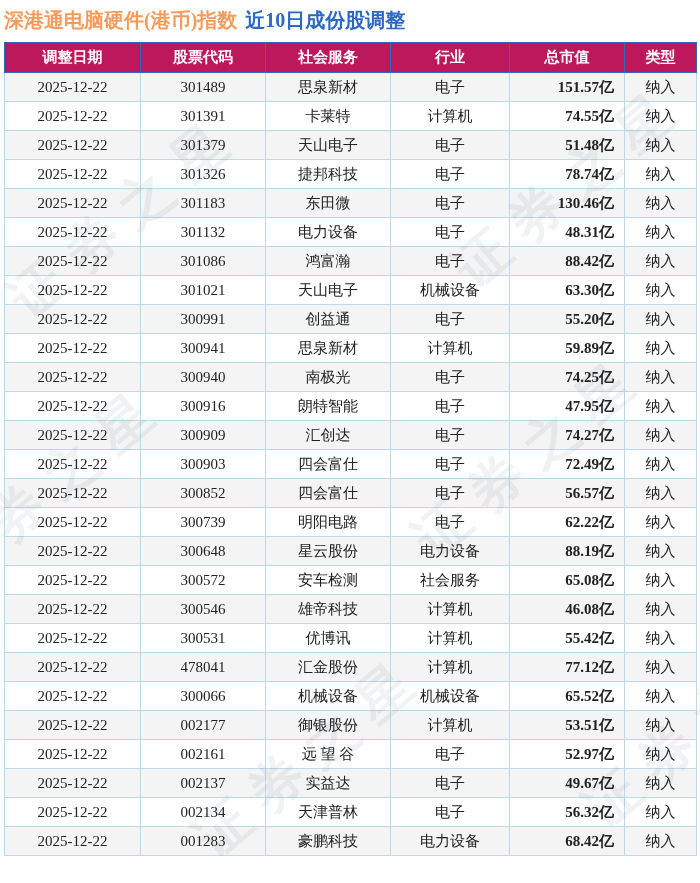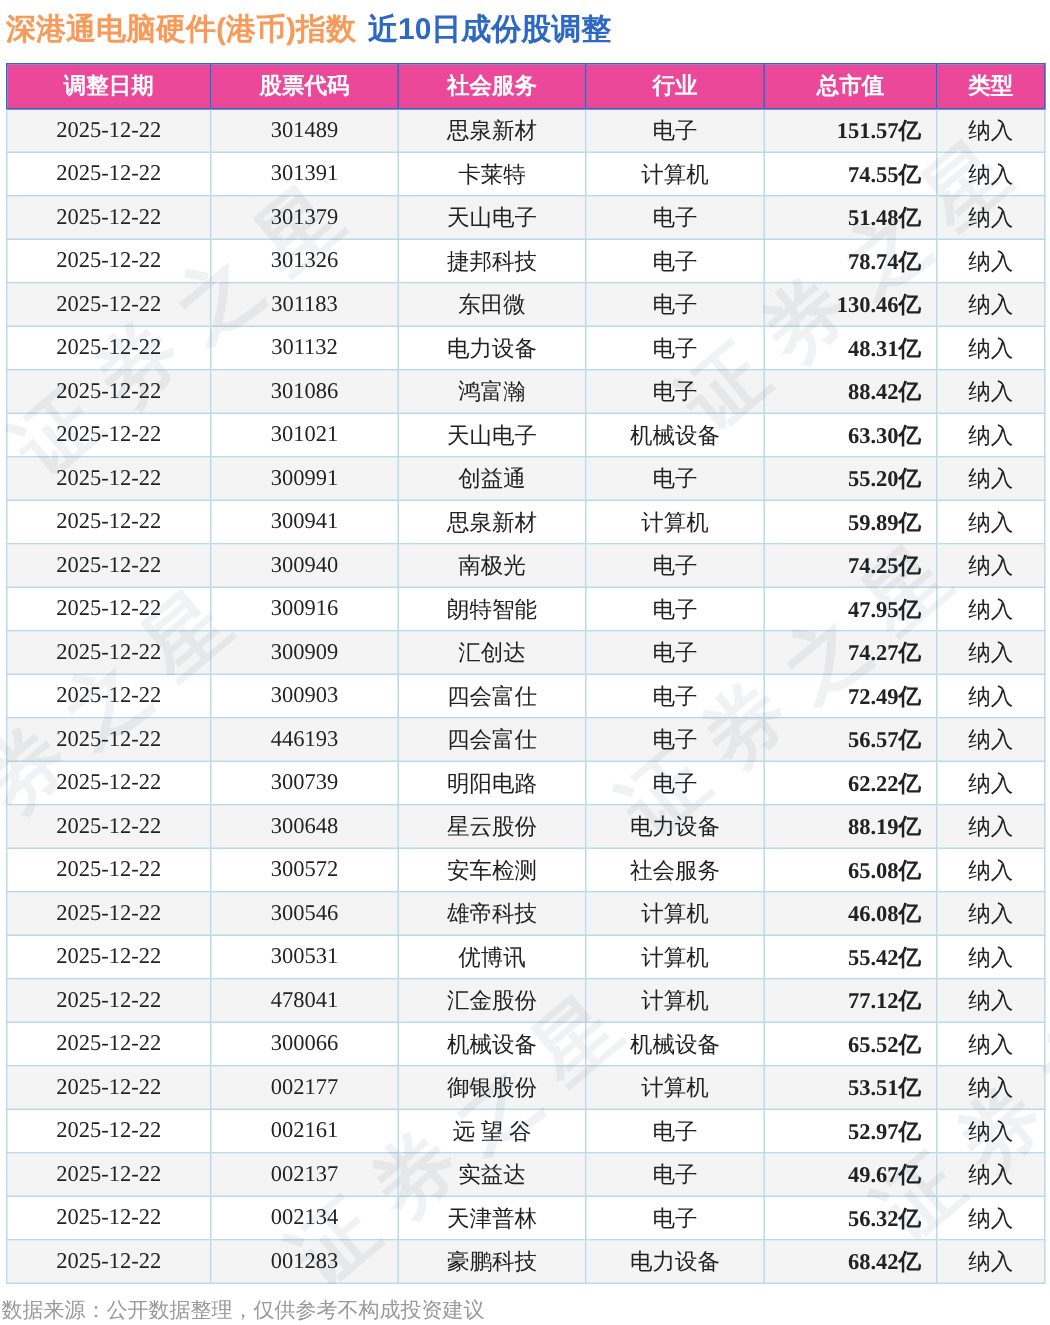--- a/index.html
+++ b/index.html
@@ -19,33 +19,34 @@
     overflow: hidden;
   }
   
   .title {
     margin: 0;
     padding: 7px 0 0 4px;
     font-size: 20px;
     line-height: 26px;
     font-weight: bold;
     white-space: nowrap;
+    font-family: Liberation Serif, serif;
   }
   .t-main   { color: #f89b5a; }
   .t-suffix { color: #2d68c4; margin-left: 8px; }
 
   
   table.stocks {
     border-collapse: collapse;
     table-layout: fixed;
     width: 692px;
     margin: 9px 0 0 4px;
   }
   table.stocks th {
-    background: #ec4899;
+    background: #be185d;
     color: #ffffff;
     font-weight: bold;
     font-size: 15px;
     height: 29px;
     padding: 0;
     text-align: center;
     border: 1px solid #2d68c4;
     border-left: 1px solid #dbe3f2;
   }
   table.stocks th:first-child { border-left: 1px solid #2d68c4; }
@@ -238,21 +239,21 @@
         <tr>
           <td class="col-date">2025-12-22</td>
           <td class="col-code">300903</td>
           <td class="col-name">四会富仕</td>
           <td class="col-industry">电子</td>
           <td class="col-market_cap">72.49亿</td>
           <td class="col-type">纳入</td>
         </tr>
         <tr>
           <td class="col-date">2025-12-22</td>
-          <td class="col-code">446193</td>
+          <td class="col-code">300852</td>
           <td class="col-name">四会富仕</td>
           <td class="col-industry">电子</td>
           <td class="col-market_cap">56.57亿</td>
           <td class="col-type">纳入</td>
         </tr>
         <tr>
           <td class="col-date">2025-12-22</td>
           <td class="col-code">300739</td>
           <td class="col-name">明阳电路</td>
           <td class="col-industry">电子</td>
@@ -343,21 +344,20 @@
           <td class="col-date">2025-12-22</td>
           <td class="col-code">001283</td>
           <td class="col-name">豪鹏科技</td>
           <td class="col-industry">电力设备</td>
           <td class="col-market_cap">68.42亿</td>
           <td class="col-type">纳入</td>
         </tr>
       </tbody>
   </table>
 
-  <div class="footer">数据来源：公开数据整理，仅供参考不构成投资建议</div>
 
   <div class="watermark-layer">
     <span class="wm1">证券之星</span>
     <span class="wm2">证券之星</span>
     <span class="wm3">证券之星</span>
     <span class="wm4">证券之星</span>
     <span class="wm5">证券之星</span>
     <span class="wm6">证券之星</span>
   </div>
 

